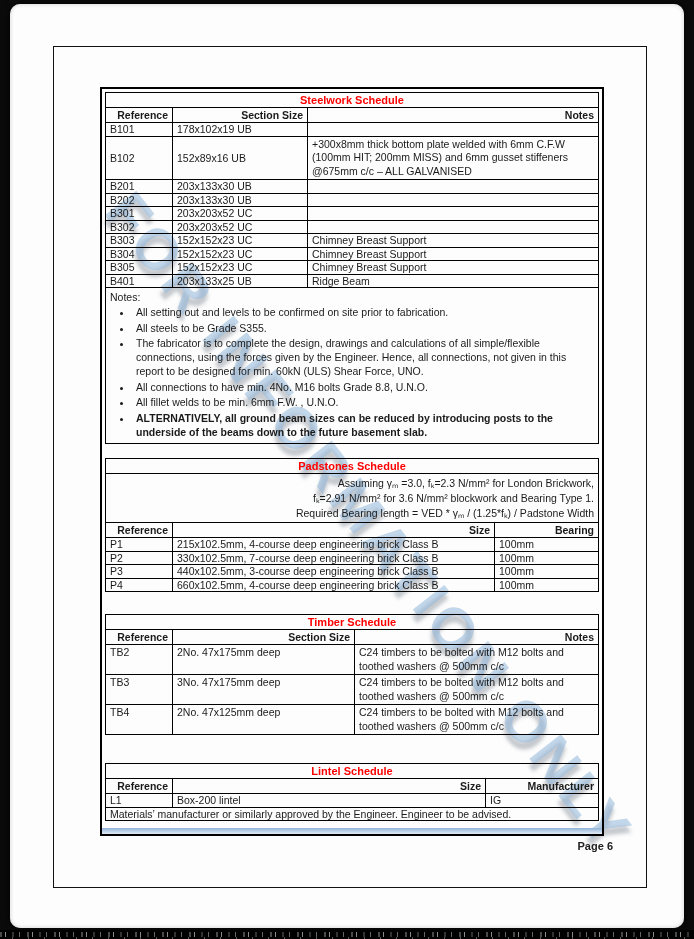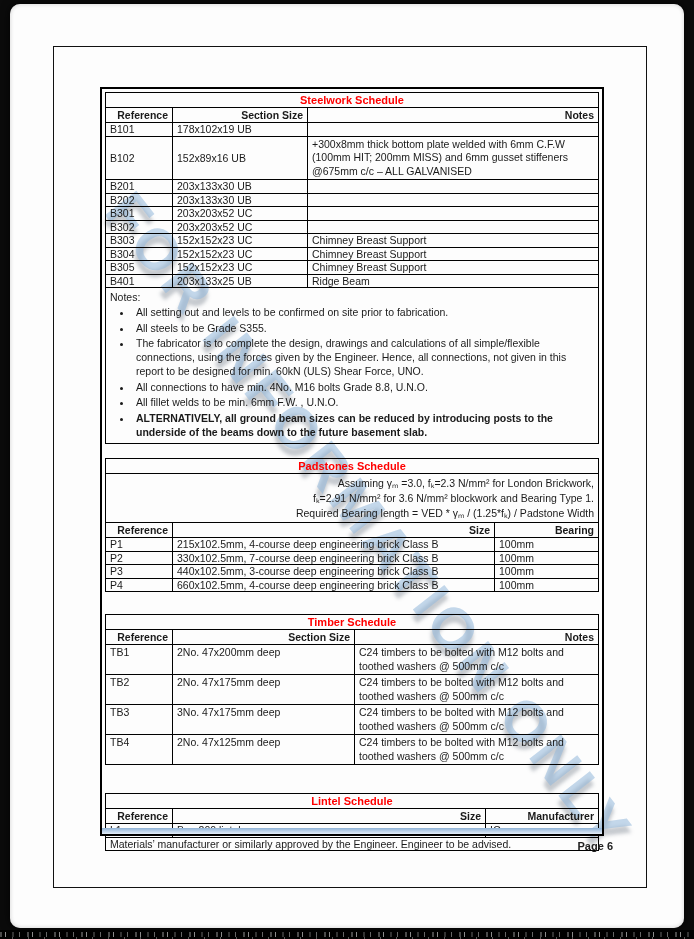--- a/index.html
+++ b/index.html
@@ -243,25 +243,20 @@
       <tbody>
           <tr>
         <td colspan="3" class="schedule-title">Timber Schedule</td>
       </tr>
       <tr>
         <th>Reference</th>
         <th>Section Size</th>
         <th>Notes</th>
       </tr>
       <tr>
-        <td style="vertical-align:top;padding-top:1px;">TB1</td>
-        <td style="vertical-align:top;padding-top:1px;">2No. 47x200mm deep</td>
-        <td class="multiline" style="vertical-align:top;">C24 timbers to be bolted with M12 bolts and toothed washers @ 500mm c/c</td>
-      </tr>
-      <tr>
         <td style="vertical-align:top;padding-top:1px;">TB2</td>
         <td style="vertical-align:top;padding-top:1px;">2No. 47x175mm deep</td>
         <td class="multiline" style="vertical-align:top;">C24 timbers to be bolted with M12 bolts and toothed washers @ 500mm c/c</td>
       </tr>
       <tr>
         <td style="vertical-align:top;padding-top:1px;">TB3</td>
         <td style="vertical-align:top;padding-top:1px;">3No. 47x175mm deep</td>
         <td class="multiline" style="vertical-align:top;">C24 timbers to be bolted with M12 bolts and toothed washers @ 500mm c/c</td>
       </tr>
       <tr>

